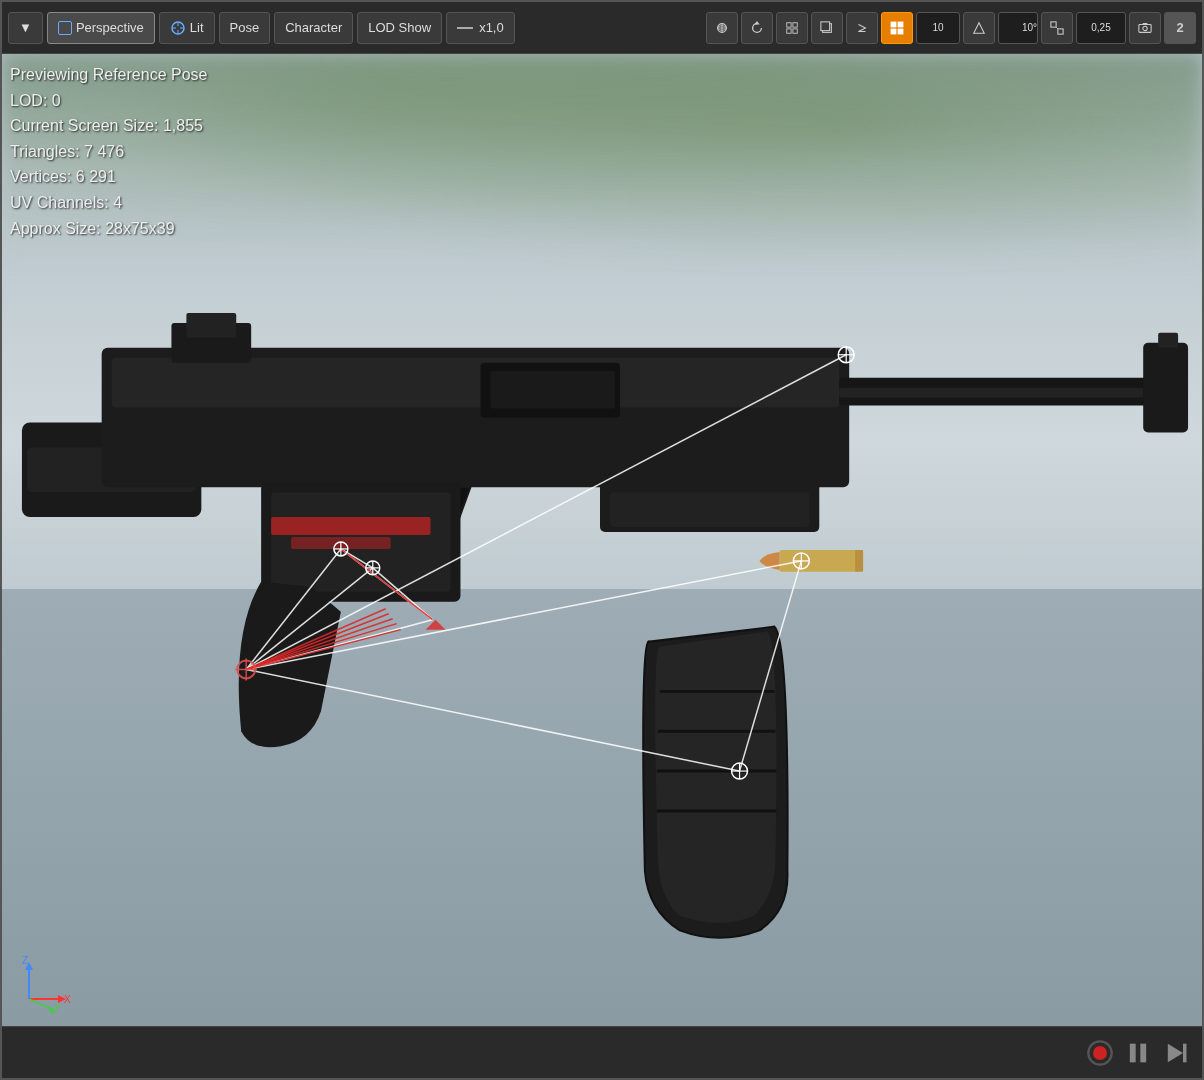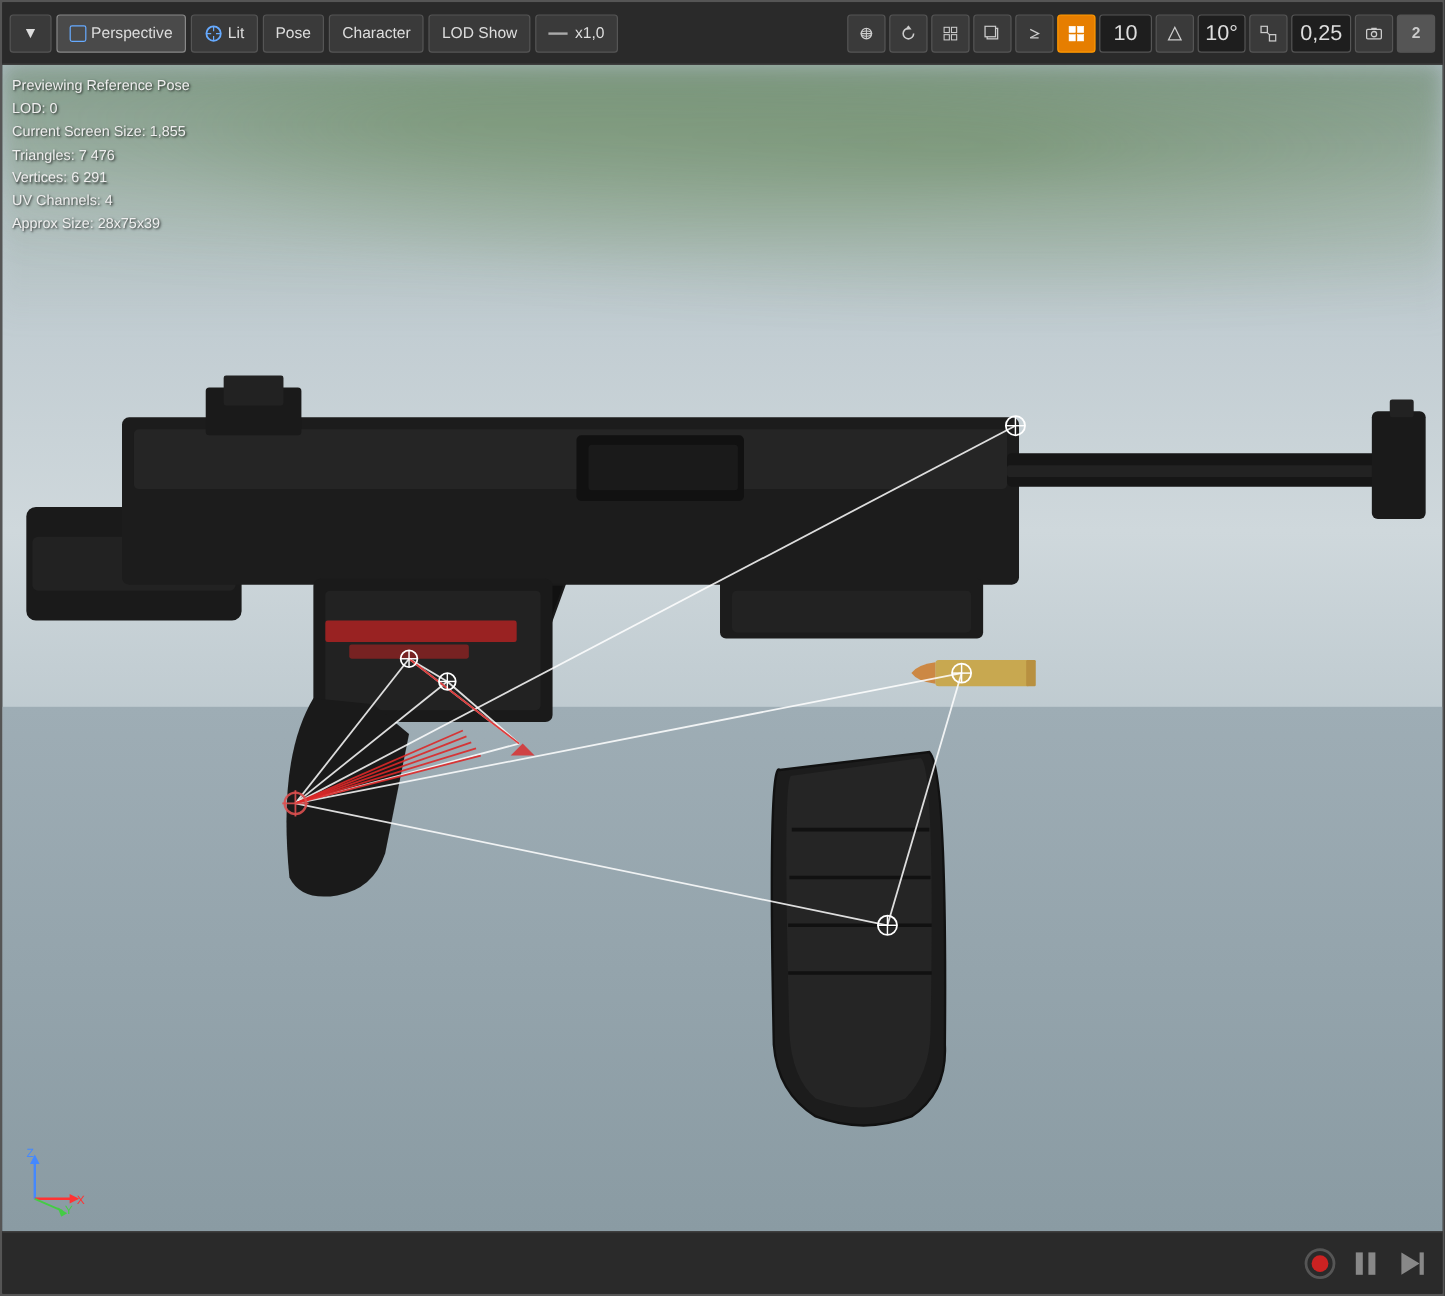--- a/index.html
+++ b/index.html
@@ -73,21 +73,21 @@
     }
     .icon-btn.active { background: #e67e00; border-color: #f90; color: #fff; }
 
     .num-input {
       background: #1e1e1e;
       border: 1px solid #555;
       color: #ddd;
       width: 44px;
       height: 32px;
       text-align: center;
-      font-size: 18px;
+      font-size: 10px;
       border-radius: 3px;
     }
 
     
     .viewport-scene {
       position: absolute;
       top: 52px;
       left: 0;
       right: 0;
       bottom: 52px;
@@ -105,21 +105,21 @@
         rgba(150,170,150,0.3) 50%, 
         transparent 100%);
       filter: blur(8px);
     }
 
     
     .info-overlay {
       position: absolute;
       top: 8px;
       left: 8px;
-      font-size: 12px;
+      font-size: 16px;
       color: #eee;
       line-height: 1.6;
       text-shadow: 1px 1px 2px rgba(0,0,0,0.8);
       z-index: 5;
     }
 
     
     .axes-indicator {
       position: absolute;
       bottom: 12px;
@@ -257,21 +257,21 @@
       </div>
 
       <input class="num-input" type="text" value="10" style="">
 
       <div class="icon-btn">
         <svg viewBox="0 0 16 16" width="14" height="14">
             <polygon points="8,2 14,14 2,14" fill="none" stroke="#ccc" stroke-width="1.2"></polygon>
           </svg>
       </div>
 
-      <input class="num-input" type="text" value="10°" style="width: 40px;">
+      <input class="num-input" type="text" value="10°" style="width: 40px; text-align: right;">
 
       <div class="icon-btn">
         <svg viewBox="0 0 16 16" width="14" height="14">
             <rect x="1" y="1" width="6" height="6" fill="none" stroke="#ccc" stroke-width="1.2"></rect>
             <rect x="9" y="9" width="6" height="6" fill="none" stroke="#ccc" stroke-width="1.2"></rect>
             <line x1="7" y1="7" x2="9" y2="9" stroke="#ccc" stroke-width="1"></line>
           </svg>
       </div>
 
       <input class="num-input" type="text" value="0,25" style="width: 50px;">

